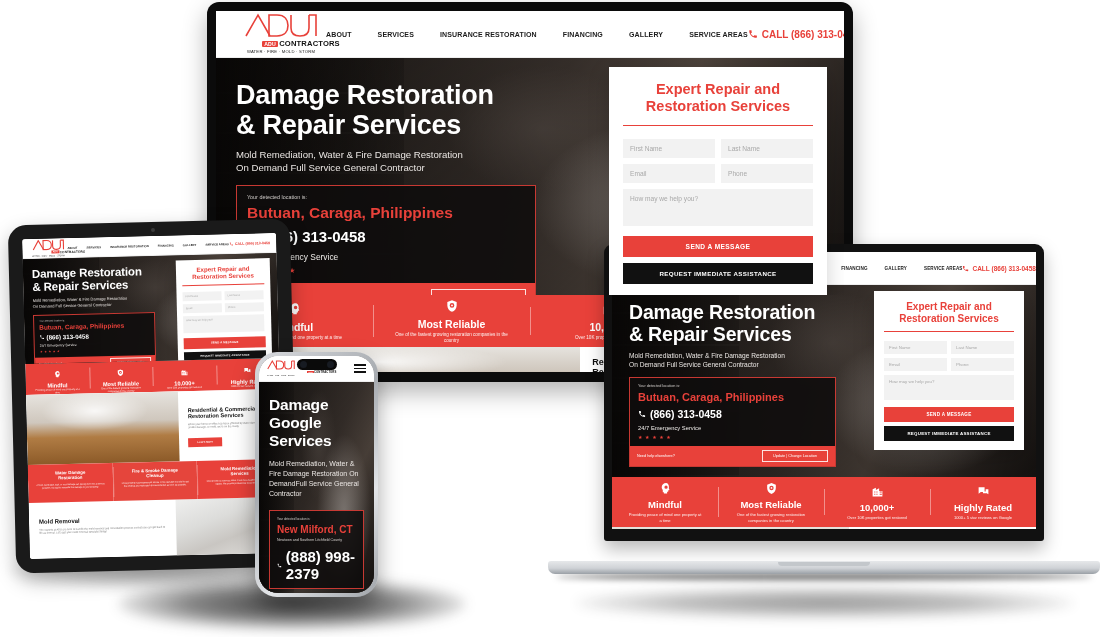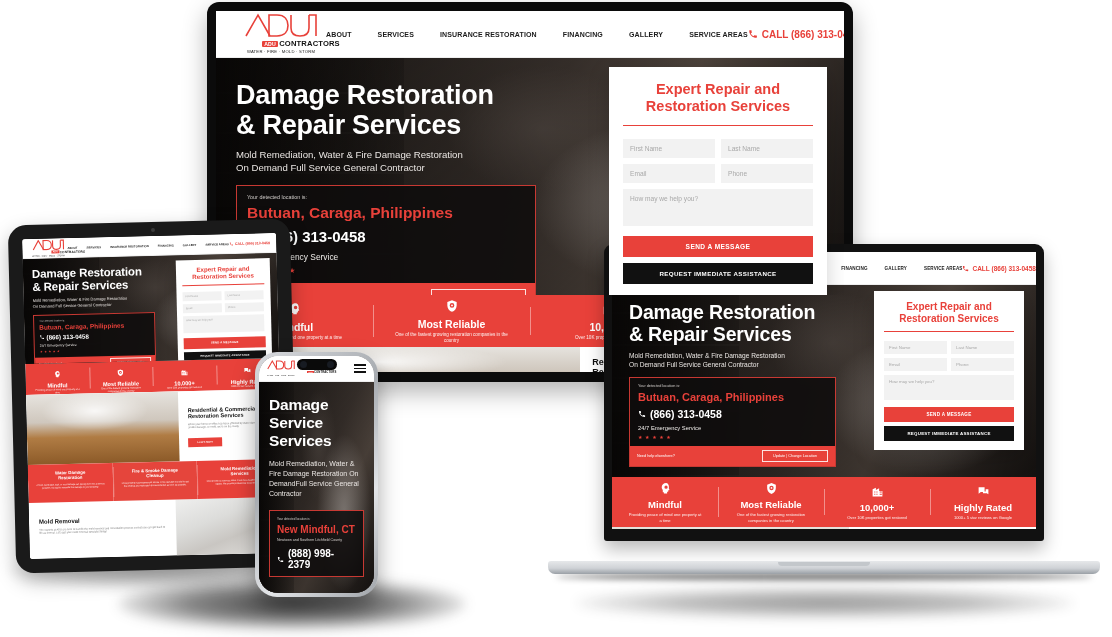--- a/index.html
+++ b/index.html
@@ -622,30 +622,30 @@
             <span style="width:12px; height:1.6px;"></span>
             <span style="width:12px; height:1.6px;"></span>
             <span style="width:12px; height:1.6px;"></span>
           </div>
         </div>
 
         <div class="hero" style="height:211px;">
           <div class="hero-photo"></div>
           <div style="position:relative; padding:14px 10px 0;">
             <div class="h1" style="font-size:15.5px; line-height:1.16;">Damage</div>
-            <div class="h1" style="font-size:15.5px; line-height:1.16;">Service</div>
+            <div class="h1" style="font-size:15.5px; line-height:1.16;">Google</div>
             <div class="h1" style="font-size:15.5px; line-height:1.16;">Services</div>
             <div class="sub" style="font-size:7px; margin-top:9px; line-height:1.45;">Mold Remediation, Water &amp; Fire Damage Restoration On DemandFull Service General Contractor</div>
 
             <div class="loc-card" style="margin-top:11px;">
               <div style="padding:6px 7px;">
                 <div class="loc-small" style="font-size:3px;">Your detected location is:</div>
-                <div class="loc-city" style="font-size:10px; margin-top:3px;">New Mindful, CT</div>
+                <div class="loc-city" style="font-size:10px; margin-top:3px;">New Milford, CT</div>
                 <div class="loc-region" style="font-size:3.6px; margin-top:3px;">Newtown and Southern Litchfield County</div>
-                <div class="loc-phone" style="font-size:10px; margin-top:6px; gap:4px;">
+                <div class="loc-phone" style="font-size:15px; margin-top:6px; gap:4px;">
                   <svg width="7" height="7" viewBox="0 0 24 24" fill="#ffffff">
                       <path d="M6.6 10.8c1.4 2.8 3.8 5.2 6.6 6.6l2.2-2.2c.3-.3.7-.4 1.1-.2 1.2.4 2.5.6 3.8.6.6 0 1 .4 1 1V20c0 .6-.4 1-1 1C10.6 21 3 13.4 3 4c0-.6.4-1 1-1h3.5c.6 0 1 .4 1 1 0 1.3.2 2.6.6 3.8.1.4 0 .8-.2 1.1l-2.3 1.9z"></path>
                     </svg>
                   <span>(888) 998-2379</span>
                 </div>
 
               </div>
 
             </div>
           </div>

